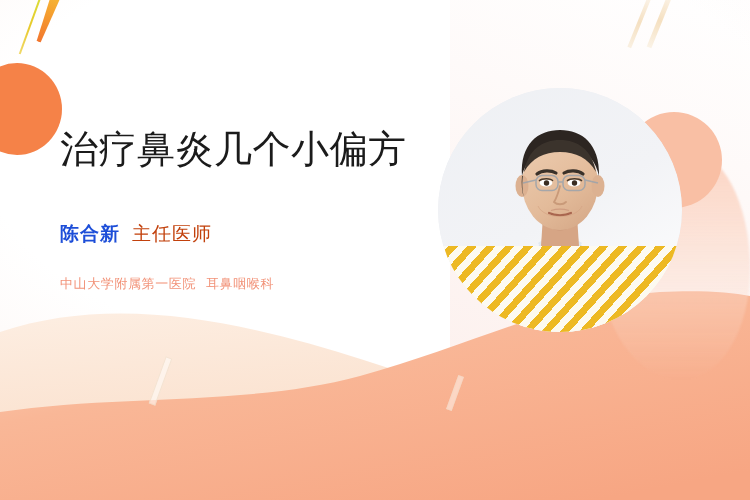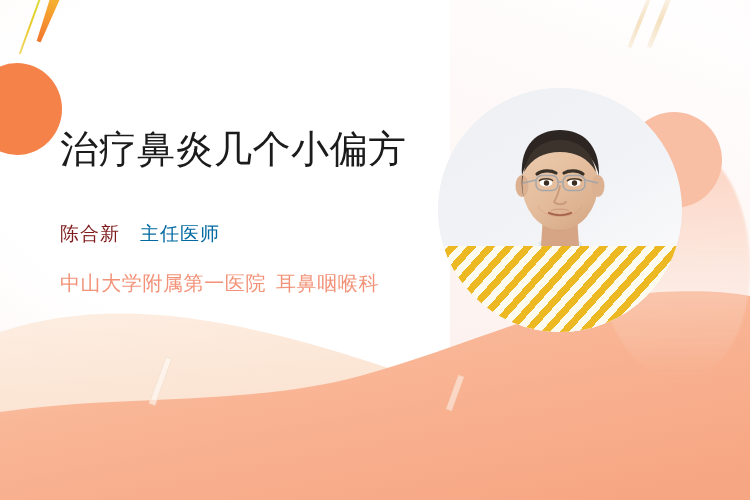--- a/index.html
+++ b/index.html
@@ -152,32 +152,32 @@
   }
   .meta {
     margin-top: 48px;
   }
   .meta-row-1 {
     font-size: 19px;
     line-height: 1.5;
     white-space: nowrap;
   }
   .doctor-name {
-    font-weight: normal;
-    color: #7f1d1d;
+    font-weight: bold;
+    color: #1d4ed8;
     letter-spacing: 1px;
   }
   .doctor-title {
-    color: #0369a1;
-    margin-left: 20px;
+    color: #c2410c;
+    margin-left: 12px;
     letter-spacing: 1px;
   }
   .meta-row-2 {
-    margin-top: 20px;
-    font-size: 20px;
+    margin-top: 26px;
+    font-size: 13px;
     line-height: 1.5;
     color: #f29278;
     letter-spacing: .6px;
     white-space: nowrap;
   }
   .hospital-dept { margin-left: 10px; }
 </style>
 </head>
 <body>
 

